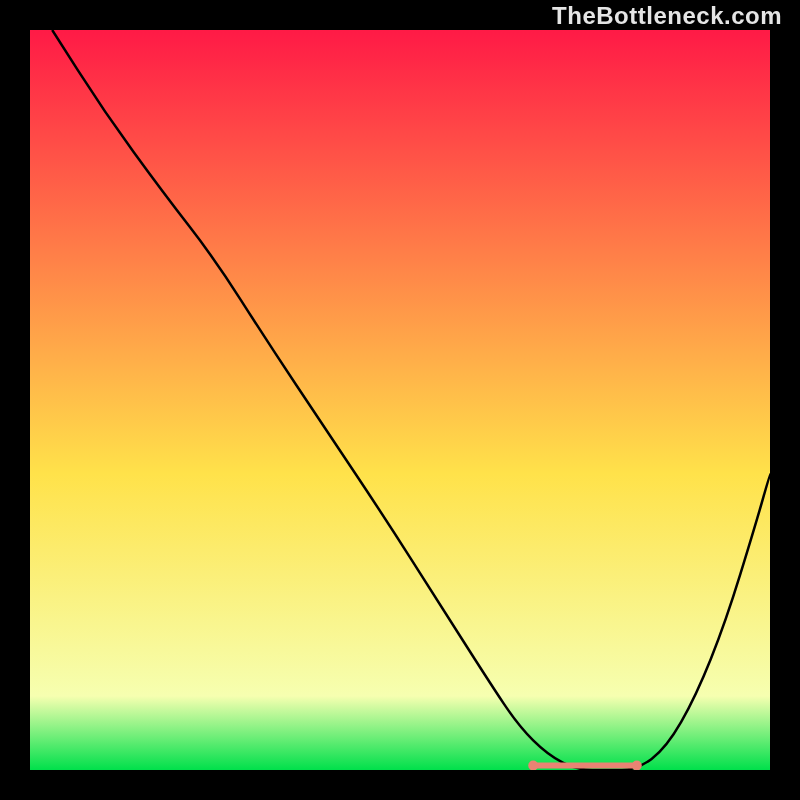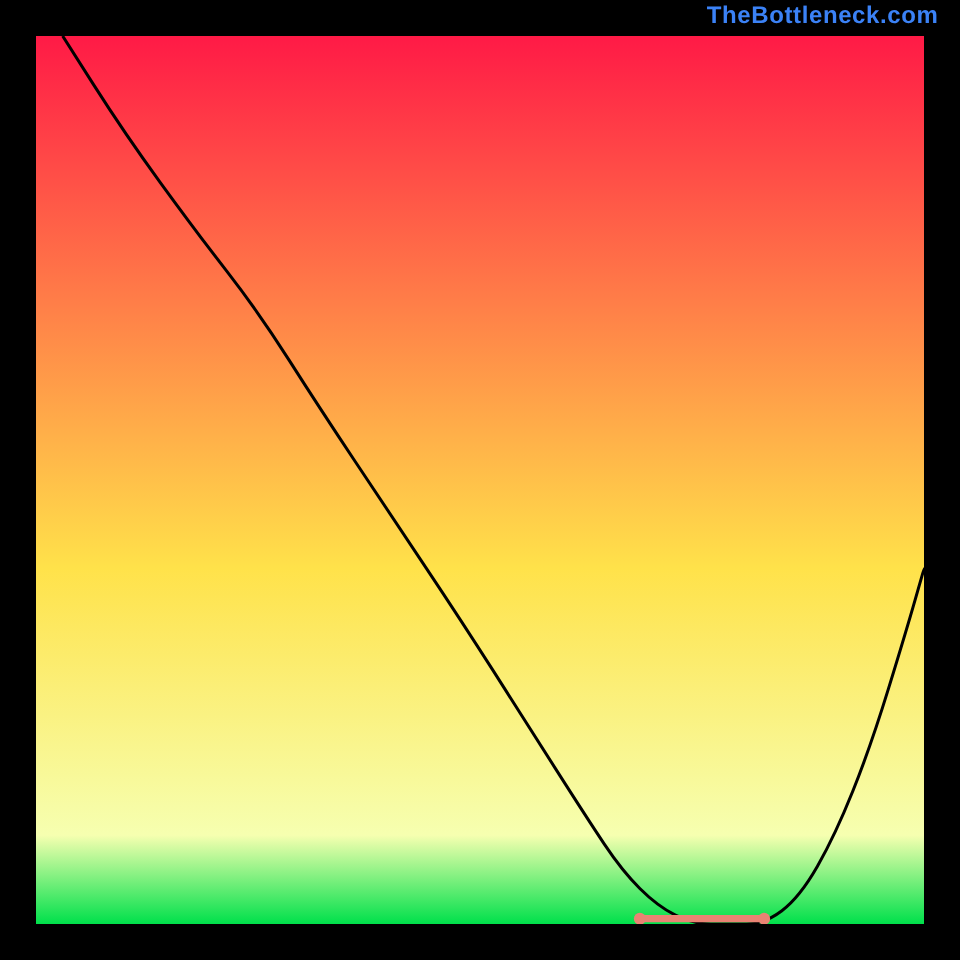--- a/index.html
+++ b/index.html
@@ -13,22 +13,22 @@
   }
   .frame {
     position: relative;
     width: 800px;
     height: 800px;
   }
   .watermark {
     position: absolute;
     top: 2px;
     right: 18px;
-    color: #3b82f6;
-    font-size: 20px;
+    color: #e5e5e5;
+    font-size: 24px;
     font-weight: 600;
     letter-spacing: 0.5px;
   }
   .plot {
     position: absolute;
     left: 30px;
     top: 30px;
     width: 740px;
     height: 740px;
   }

